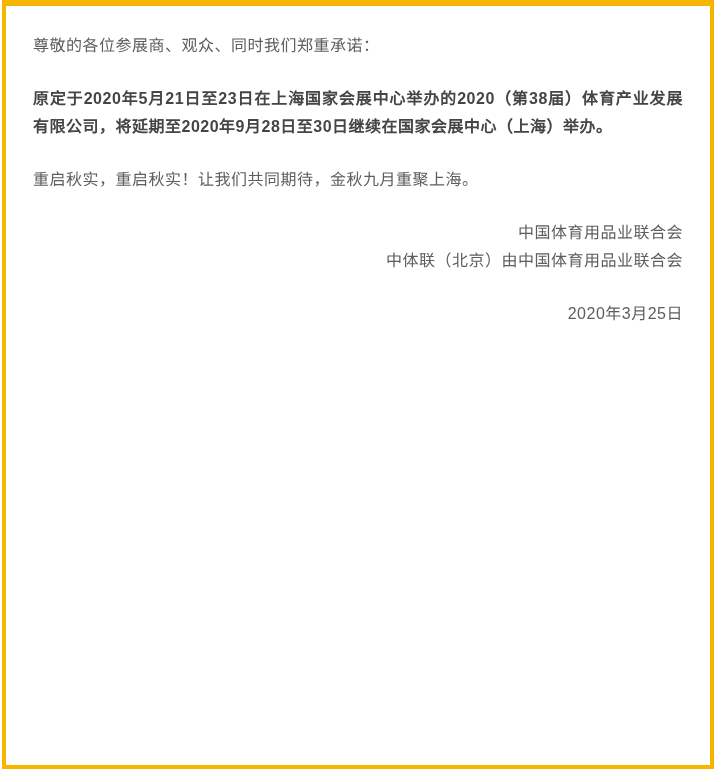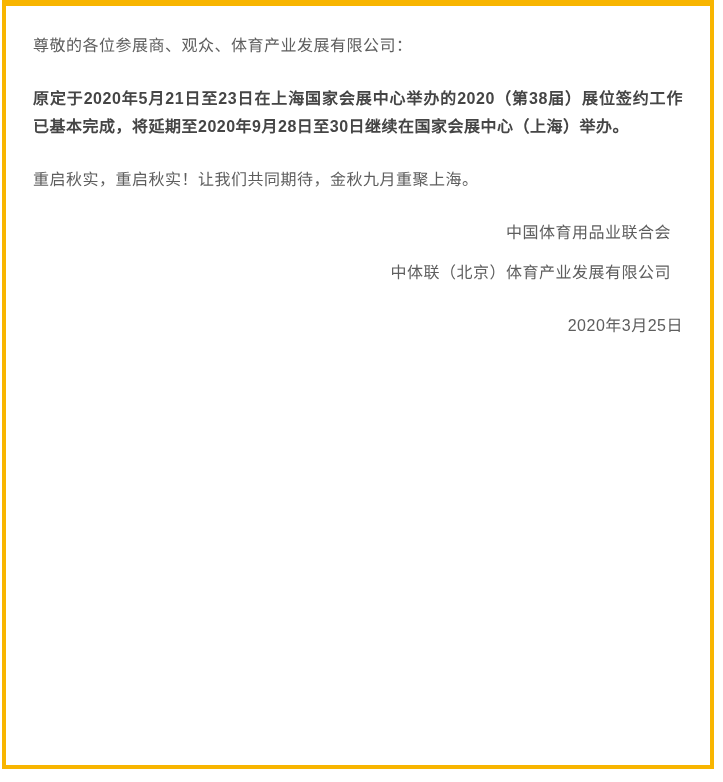--- a/index.html
+++ b/index.html
@@ -38,45 +38,45 @@
     margin: 0 0 25px 0;
   }
   .para.emphasis {
     font-weight: bold;
     color: var(--text-dark, #454545);
   }
   .signatures {
     margin-bottom: 25px;
   }
   .signatures p {
-    margin: 12px;
+    margin: 0;
     text-align: right;
   }
   .date {
     text-align: right;
     margin-bottom: 0 !important;
   }
 </style>
 </head>
 <body>
 
 <div class="notice-frame">
   <div class="letter">
 
-    <p class="salutation">尊敬的各位参展商、观众、体育产业发展有限公司：</p>
+    <p class="salutation">尊敬的各位参展商、观众、同时我们郑重承诺：</p>
 
 
 
-    <p class="para emphasis">原定于2020年5月21日至23日在上海国家会展中心举办的2020（第38届）展位签约工作已基本完成，将延期至2020年9月28日至30日继续在国家会展中心（上海）举办。</p>
+    <p class="para emphasis">原定于2020年5月21日至23日在上海国家会展中心举办的2020（第38届）体育产业发展有限公司，将延期至2020年9月28日至30日继续在国家会展中心（上海）举办。</p>
 
 
 
     <p class="para">重启秋实，重启秋实！让我们共同期待，金秋九月重聚上海。</p>
 
     <div class="signatures">
       <p>中国体育用品业联合会</p>
-      <p>中体联（北京）体育产业发展有限公司</p>
+      <p>中体联（北京）由中国体育用品业联合会</p>
     </div>
 
     <p class="date">2020年3月25日</p>
 
   </div>
 </div>
 
 </body></html>

